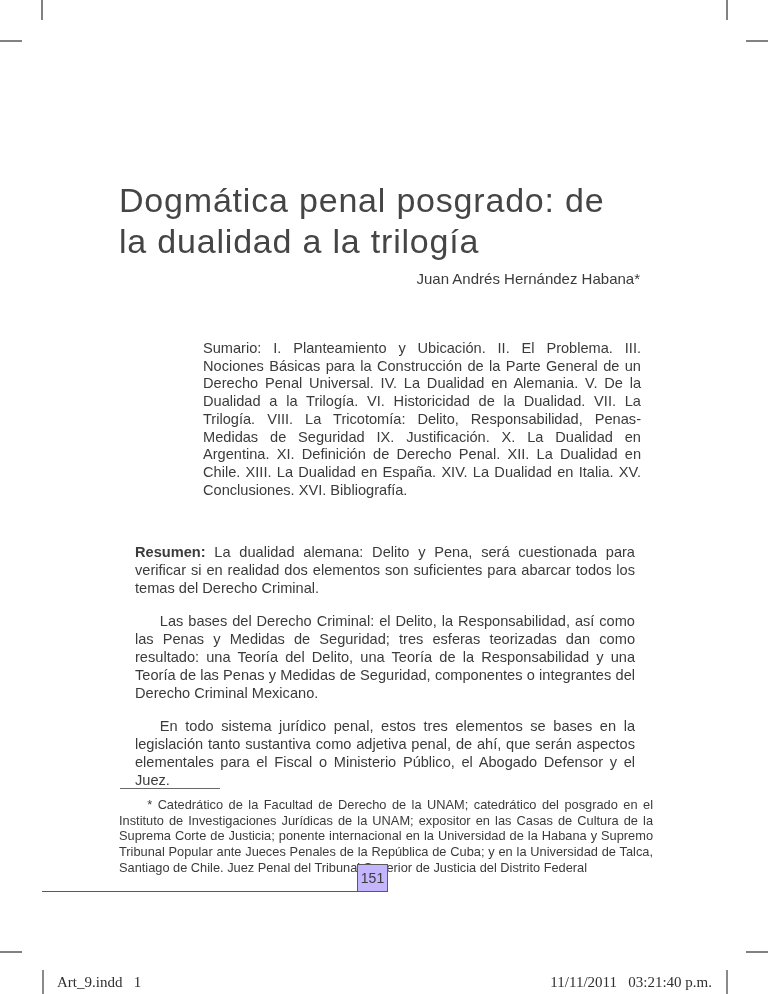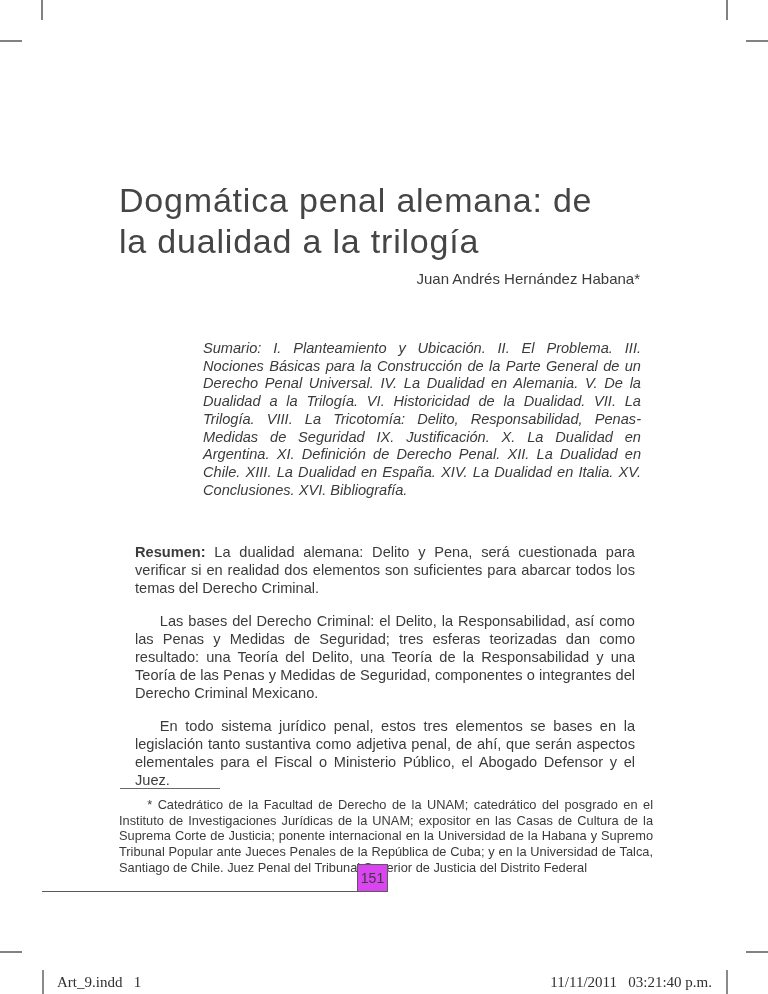--- a/index.html
+++ b/index.html
@@ -30,21 +30,20 @@
     left: 120px; top: 270px; width: 520px;
     text-align: right;
     font-size: 15px; color: #3b3b3b;
   }
 
   .sumario {
     left: 203px; top: 340px; width: 438px;
     font-size: 14.6px; line-height: 17.7px;
     text-align: justify;
     color: #3b3b3b;
-    font-style: italic;
   }
 
   .resumen {
     left: 119px; top: 528px; width: 532px;
     font-size: 14.6px; line-height: 17.8px;
     text-align: justify;
     color: #3b3b3b;
   }
   .resumen p { margin: 16px; }
   .resumen p.indent { text-indent: 1.7em; }
@@ -60,21 +59,21 @@
     text-align: justify;
     text-indent: 2.2em;
     color: #3b3b3b;
   }
 
   .pagenum-box {
     left: 357px; top: 864px; width: 31px; height: 28px;
     border: 1px solid #5a5a5a;
     display: flex; align-items: center; justify-content: center;
     font-size: 14px; color: #3b3b3b;
-    background: #d946ef;
+    background: #c4b5fd;
     box-sizing: border-box;
   }
   .pagenum-line {
     left: 42px; top: 891px; width: 346px; height: 1px;
     background: #5a5a5a;
   }
 
   .footer-bar { position: absolute; width: 2px; height: 24px; top: 970px; background: #8a8a8a; }
   .footer-text {
     font-family: "Liberation Serif", serif;
@@ -89,21 +88,21 @@
 <body>
 
 <div class="mark mark-v" style="left:41px; top:0;"></div>
 <div class="mark mark-h" style="left:0; top:40px;"></div>
 <div class="mark mark-v" style="left:726px; top:0;"></div>
 <div class="mark mark-h" style="left:746px; top:40px;"></div>
 <div class="mark mark-h" style="left:0; top:951px;"></div>
 <div class="mark mark-h" style="left:746px; top:951px;"></div>
 
 <div class="abs title">
-  <div>Dogmática penal alemana: de</div>
+  <div>Dogmática penal posgrado: de</div>
   <div>la dualidad a la trilogía</div>
 </div>
 
 <div class="abs author">Juan Andrés Hernández Habana*</div>
 
 <div class="abs sumario"><span>Sumario:</span><span> I. Planteamiento y Ubicación. II. El Problema. III. Nociones Básicas para la Construcción de la Parte General de un Derecho Penal Universal.  IV. La Dualidad en Alemania. V. De la Dualidad a la Trilogía. VI. Historicidad de la Dualidad. VII. La Trilogía. VIII. La Tricotomía: Delito, Responsabilidad, Penas-Medidas de Seguridad  IX. Justificación. X. La Dualidad en Argentina.  XI. Definición de Derecho Penal. XII. La Dualidad en Chile. XIII. La Dualidad en España. XIV. La Dualidad en Italia. XV. Conclusiones. XVI. Bibliografía.</span></div>
 
 <div class="abs resumen">
   <p><span class="bold">Resumen:</span><span> La dualidad alemana: Delito y Pena, será cuestionada para verificar si en realidad dos elementos son suficientes para abarcar todos los temas del Derecho Criminal.</span></p>
   <p class="indent">Las bases del Derecho Criminal: el Delito, la Responsabilidad, así como las Penas y Medidas de Seguridad; tres esferas teorizadas dan como resultado: una Teoría del Delito, una Teoría de la Responsabilidad y una Teoría de las Penas y Medidas de Seguridad, componentes o integrantes del Derecho Criminal Mexicano.</p>

